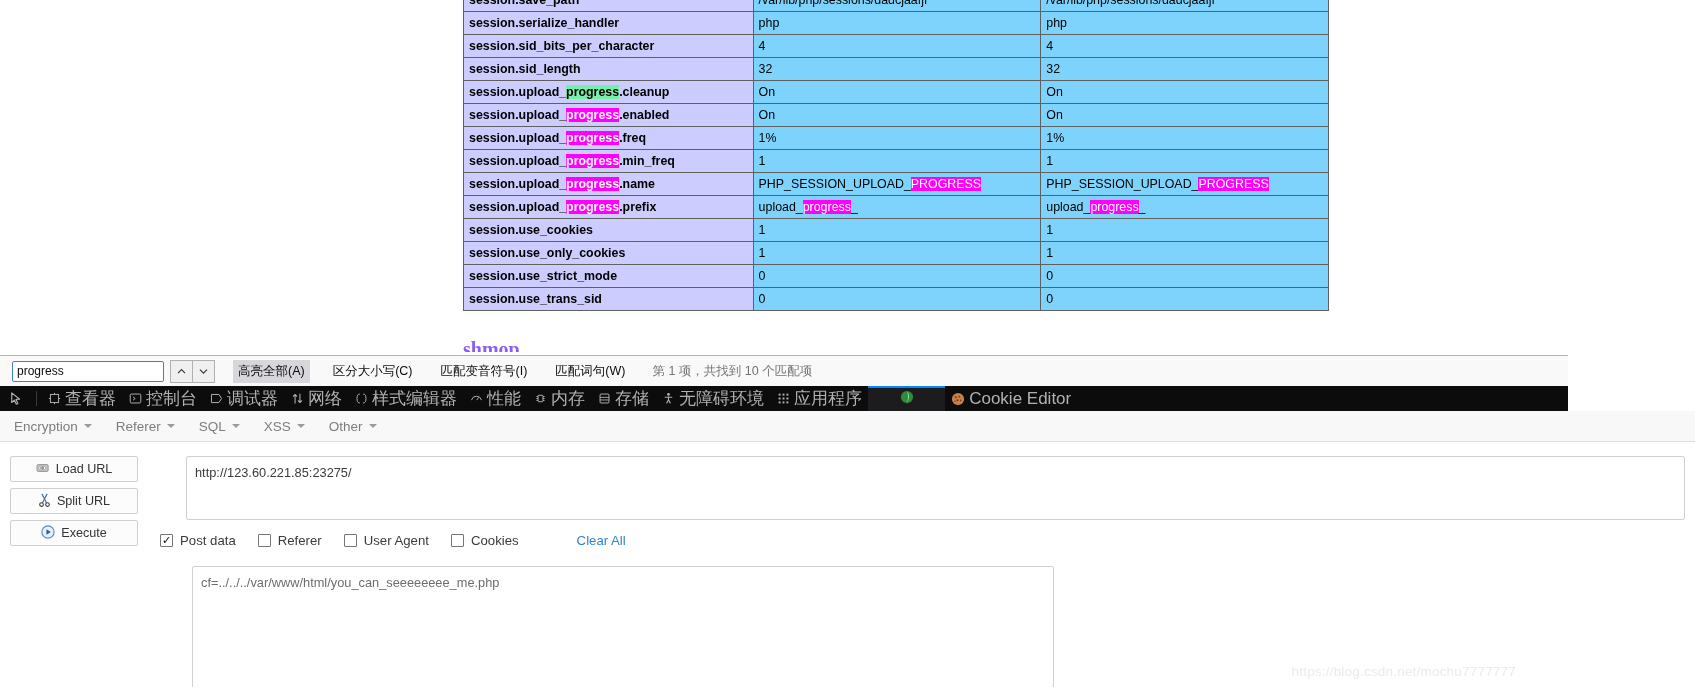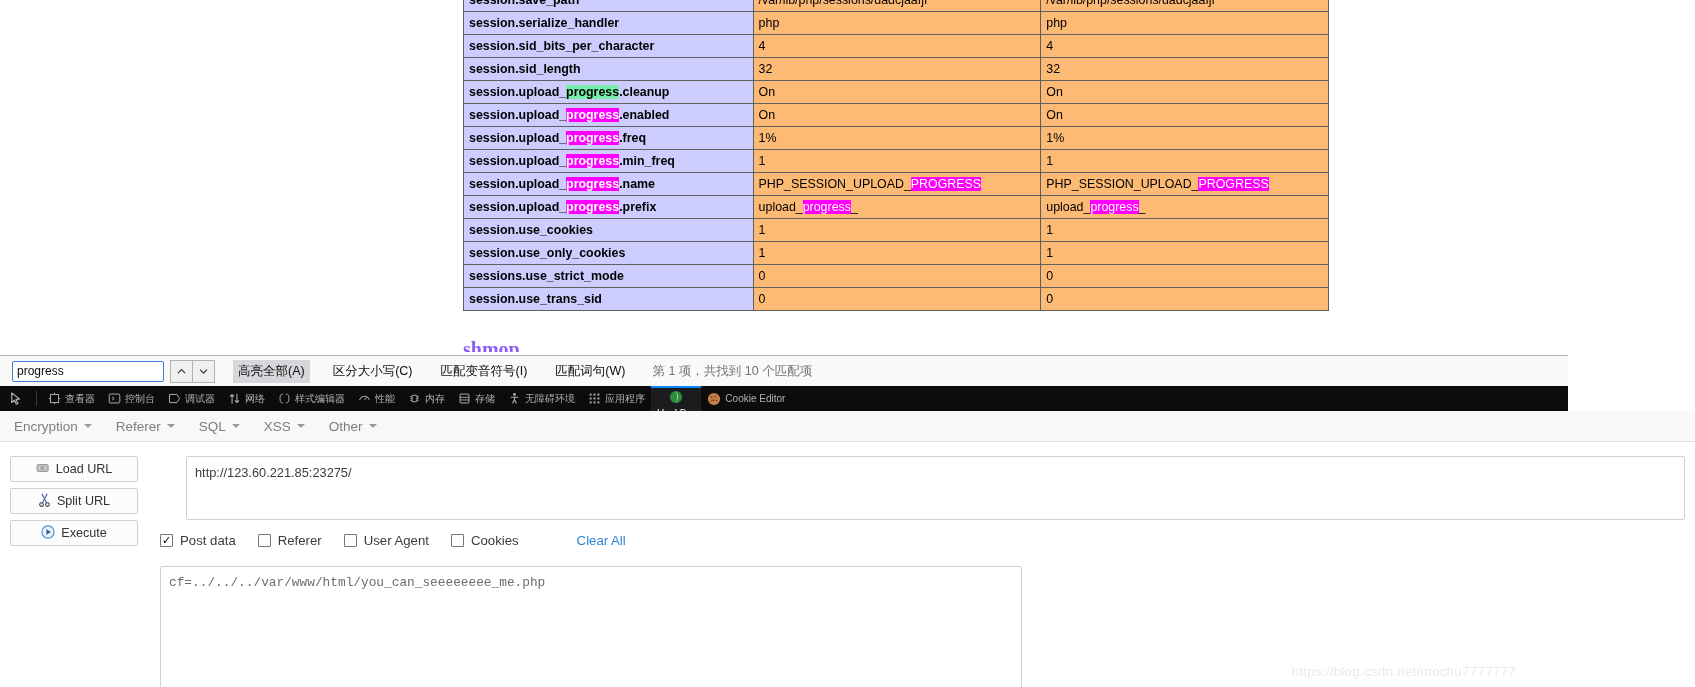--- a/index.html
+++ b/index.html
@@ -34,21 +34,21 @@
     white-space: nowrap;
     overflow: hidden;
   }
   td.k {
     background: #ccccff;
     font-weight: bold;
     width: 290px;
     color: #000;
   }
   td.v {
-    background: #fdba74;
+    background: #7dd3fc;
     width: 288px;
     font-weight: normal;
   }
   mark.hl-pink {
     background: #ff00ff;
     color: #ffffff;
     padding: 0;
     border-radius: 0;
   }
   mark.hl-green {
@@ -148,21 +148,21 @@
   .dt-tab.selected {
     color: #ffffff;
     box-shadow: inset 0 2px 0 0 #0a84ff;
     background: #1c1c1f;
     flex-direction: column;
   }
   .dt-tab .dt-ico {
     display: inline-flex; align-items: center; justify-content: center;
     width: 14px; height: 14px;
   }
-  .dt-tab .lbl { font-size: 10px; }
+  .dt-tab .lbl { font-size: 17px; }
 
   
   .hackbar {
     position: absolute; left: 0; top: 411px; width: 1532px; height: 276px;
     background: #ffffff;
   }
   .hb-menubar {
     position: absolute; left: 0; top: 0; width: 1695px; height: 31px;
     background: #f8f8f8;
     border-bottom: 1px solid #e0e0e0;
@@ -241,24 +241,25 @@
   }
   .hb-post {
     width: 100%; height: 100%;
     border: 1px solid #d0d0d0;
     border-radius: 2px;
     background: #fff;
     resize: none;
     padding: 8px 6px 0 8px;
     font-size: 12.8px;
     color: #6d6d6d;
-    font-family: Liberation Mono, monospace;
+    font-family: Liberation Sans, sans-serif;
     outline: none;
     line-height: 16px;
     overflow: hidden;
+    margin-left: 32px;
   }
   .watermark {
     position: absolute;
     right: 16px; bottom: 8px;
     font-size: 13.5px;
     color: #eaeaea;
     white-space: nowrap;
     letter-spacing: 0.2px;
   }
   .right-gutter {
@@ -328,21 +329,21 @@
             <td class="k">session.use_cookies</td>
             <td class="v">1</td>
             <td class="v">1</td>
           </tr>
           <tr>
             <td class="k">session.use_only_cookies</td>
             <td class="v">1</td>
             <td class="v">1</td>
           </tr>
           <tr>
-            <td class="k">sessions.use_strict_mode</td>
+            <td class="k">session.use_strict_mode</td>
             <td class="v">0</td>
             <td class="v">0</td>
           </tr>
           <tr>
             <td class="k">session.use_trans_sid</td>
             <td class="v">0</td>
             <td class="v">0</td>
           </tr>
         </tbody>
     </table>

